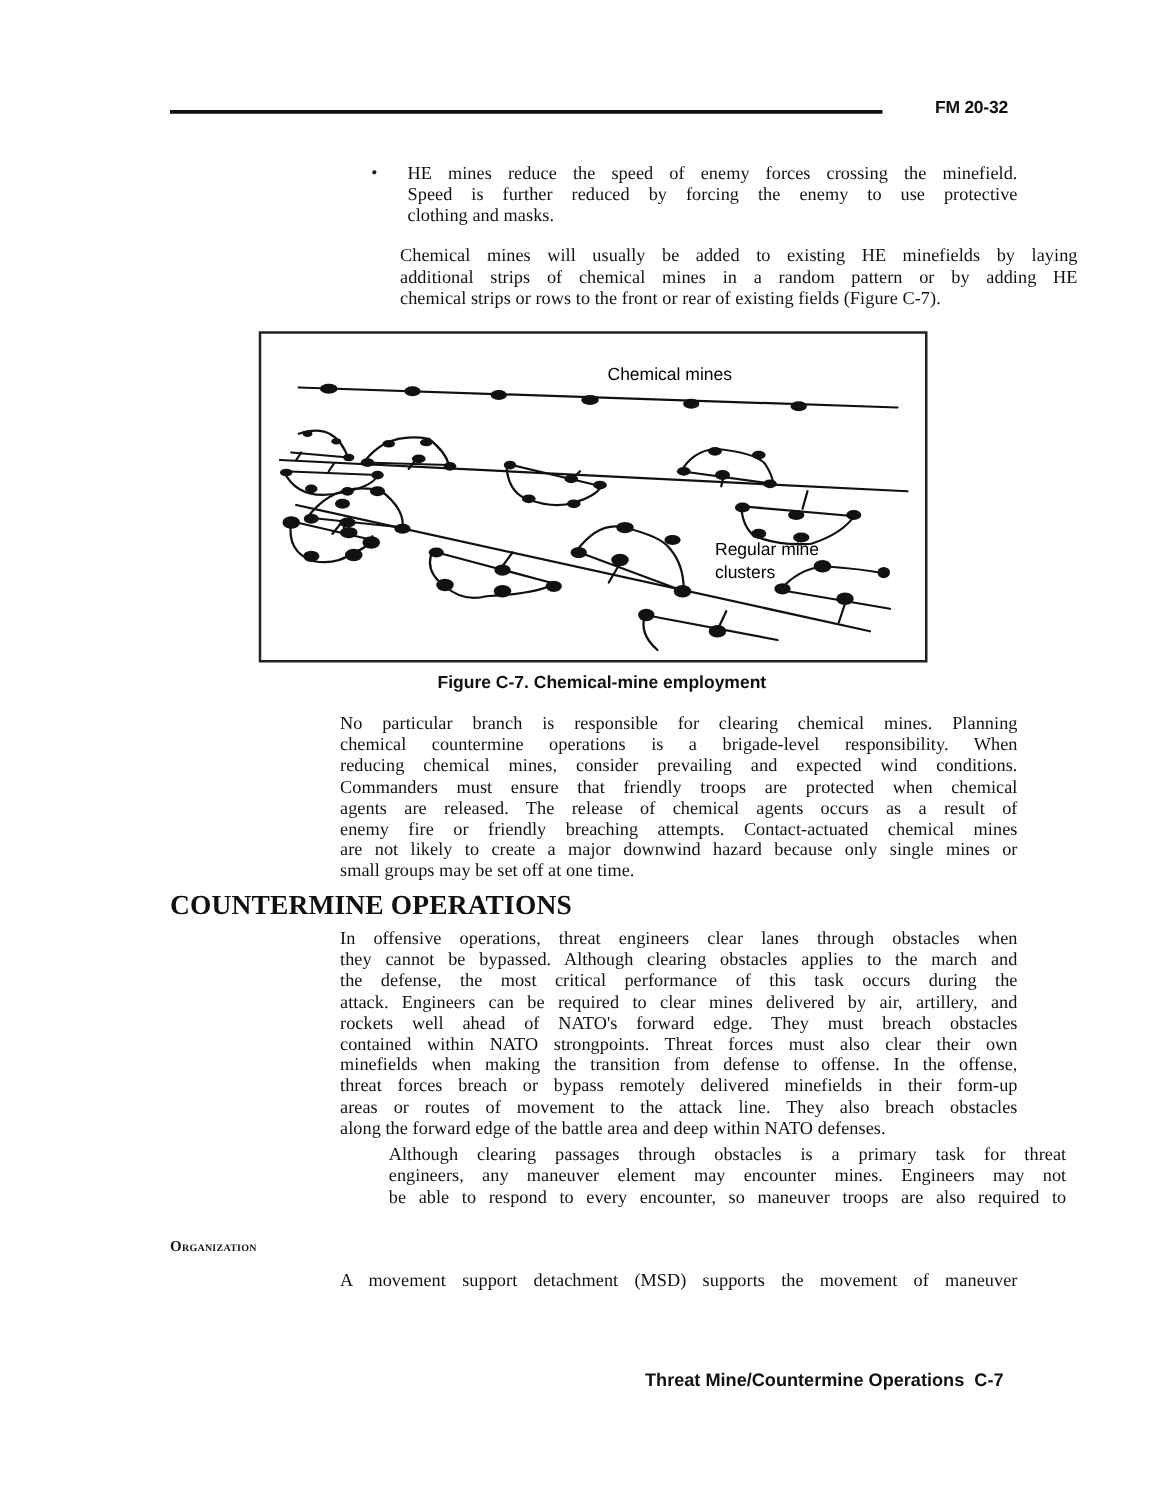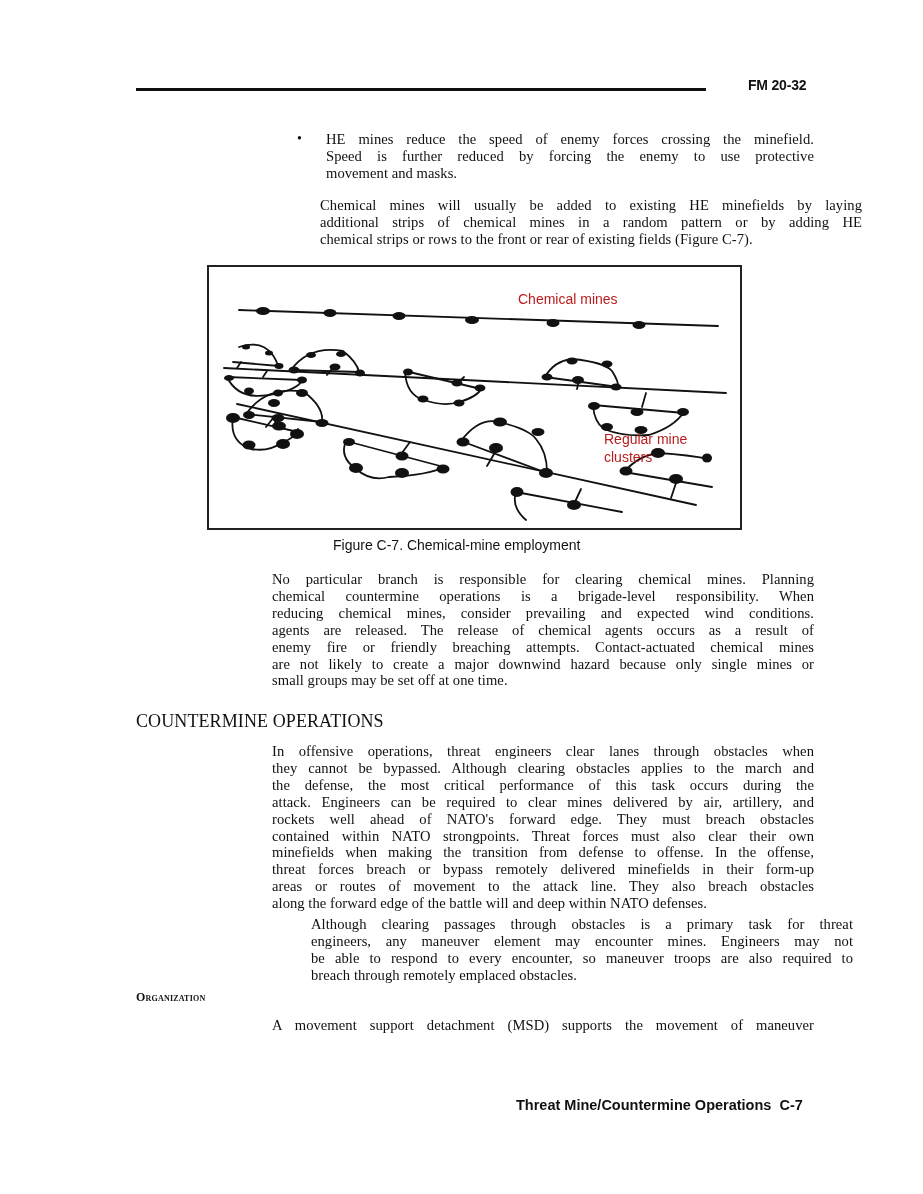--- a/index.html
+++ b/index.html
@@ -12,40 +12,40 @@
 
   .para { position: absolute; left: 272px; width: 542px; font-size: 14.6px; line-height: 16.9px; text-align: justify; letter-spacing: 0.05px; }
   .para .ln { display: block; text-align: justify; text-align-last: justify; white-space: nowrap; }
   .para .ln.last { text-align-last: left; }
 
   #bullet { position: absolute; left: 297px; top: 131px; font-size: 14px; }
   #bullet-text { left: 326px; top: 131px; width: 488px; }
 
   #figure-frame { position: absolute; left: 207px; top: 265px; width: 535px; height: 265px; border: 2px solid #222; box-sizing: border-box; }
   #figure-frame svg { position: absolute; left: 0; top: 0; }
-  .fig-label { position: absolute; font-size: 14px; color: #b91c1c; line-height: 17px; margin-left: 32px; }
-
-  #figure-caption { position: absolute; left: 333px; top: 537px; font-size: 14px; font-weight: normal; }
-
-  #section-heading { position: absolute; left: 136px; top: 711px; font-size: 18px; font-weight: normal; letter-spacing: 0.1px; }
+  .fig-label { position: absolute; font-size: 14px; color: #000000; line-height: 17px; }
+
+  #figure-caption { position: absolute; left: 350px; top: 537px; font-size: 14px; font-weight: bold; }
+
+  #section-heading { position: absolute; left: 136px; top: 711px; font-size: 22px; font-weight: bold; letter-spacing: 0.1px; }
   #subsection-heading { position: absolute; left: 136px; top: 990px; font-size: 12px; font-weight: bold; font-variant: small-caps; letter-spacing: 0.2px; }
 
   #footer-title { position: absolute; left: 516px; top: 1097px; font-size: 14.5px; font-weight: bold; }
 </style>
 </head>
 <body>
 
 <div id="header-rule"></div>
 <div id="header-code" class="sans">FM 20-32</div>
 
 <div id="bullet" class="serif">•</div>
 <div id="bullet-text" class="para serif">
   <span class="ln">HE mines reduce the speed of enemy forces crossing the minefield.</span>
   <span class="ln">Speed is further reduced by forcing the enemy to use protective</span>
-  <span class="ln last">movement and masks.</span>
+  <span class="ln last">clothing and masks.</span>
 </div>
 
 <div class="para serif" style="top:197px;margin-left:48px;">
   <span class="ln">Chemical mines will usually be added to existing HE minefields by laying</span>
   <span class="ln">additional strips of chemical mines in a random pattern or by adding HE</span>
   <span class="ln last">chemical strips or rows to the front or rear of existing fields (Figure C-7).</span>
 </div>
 
 <div id="figure-frame">
   <svg width="531" height="261" viewBox="0 0 531 261">
@@ -171,46 +171,46 @@
   <div class="fig-label sans" style="left:277px; top:24px;">Chemical mines</div>
   <div class="fig-label sans" style="left:363px; top:164px;">Regular mine</div>
   <div class="fig-label sans" style="left:363px; top:182px;">clusters</div>
 </div>
 <div id="figure-caption" class="sans">Figure C-7. Chemical-mine employment</div>
 
 <div class="para serif" style="top:571px;">
   <span class="ln">No particular branch is responsible for clearing chemical mines. Planning</span>
   <span class="ln">chemical countermine operations is a brigade-level responsibility. When</span>
   <span class="ln">reducing chemical mines, consider prevailing and expected wind conditions.</span>
+  <span class="ln">Commanders must ensure that friendly troops are protected when chemical</span>
   <span class="ln">agents are released. The release of chemical agents occurs as a result of</span>
   <span class="ln">enemy fire or friendly breaching attempts. Contact-actuated chemical mines</span>
   <span class="ln">are not likely to create a major downwind hazard because only single mines or</span>
   <span class="ln last">small groups may be set off at one time.</span>
 </div>
 
 <div id="section-heading" class="serif">COUNTERMINE OPERATIONS</div>
 
 <div class="para serif" style="top:743px;font-family:Liberation Serif, serif;">
   <span class="ln">In offensive operations, threat engineers clear lanes through obstacles when</span>
   <span class="ln">they cannot be bypassed. Although clearing obstacles applies to the march and</span>
   <span class="ln">the defense, the most critical performance of this task occurs during the</span>
   <span class="ln">attack. Engineers can be required to clear mines delivered by air, artillery, and</span>
   <span class="ln">rockets well ahead of NATO's forward edge. They must breach obstacles</span>
   <span class="ln">contained within NATO strongpoints. Threat forces must also clear their own</span>
   <span class="ln">minefields when making the transition from defense to offense. In the offense,</span>
   <span class="ln">threat forces breach or bypass remotely delivered minefields in their form-up</span>
   <span class="ln">areas or routes of movement to the attack line. They also breach obstacles</span>
-  <span class="ln last">along the forward edge of the battle will and deep within NATO defenses.</span>
+  <span class="ln last">along the forward edge of the battle area and deep within NATO defenses.</span>
 </div>
 
 <div class="para serif" style="top:916px;margin-left:39px;">
   <span class="ln">Although clearing passages through obstacles is a primary task for threat</span>
   <span class="ln">engineers, any maneuver element may encounter mines. Engineers may not</span>
   <span class="ln">be able to respond to every encounter, so maneuver troops are also required to</span>
-  <span class="ln last">breach through remotely emplaced obstacles.</span>
 </div>
 
 <div id="subsection-heading" class="serif">Organization</div>
 
 <div class="para serif" style="top:1017px;">
   <span class="ln">A movement support detachment (MSD) supports the movement of maneuver</span>
 </div>
 
 <div id="footer-title" class="sans" style="white-space:pre;">Threat Mine/Countermine Operations  C-7</div>
 

